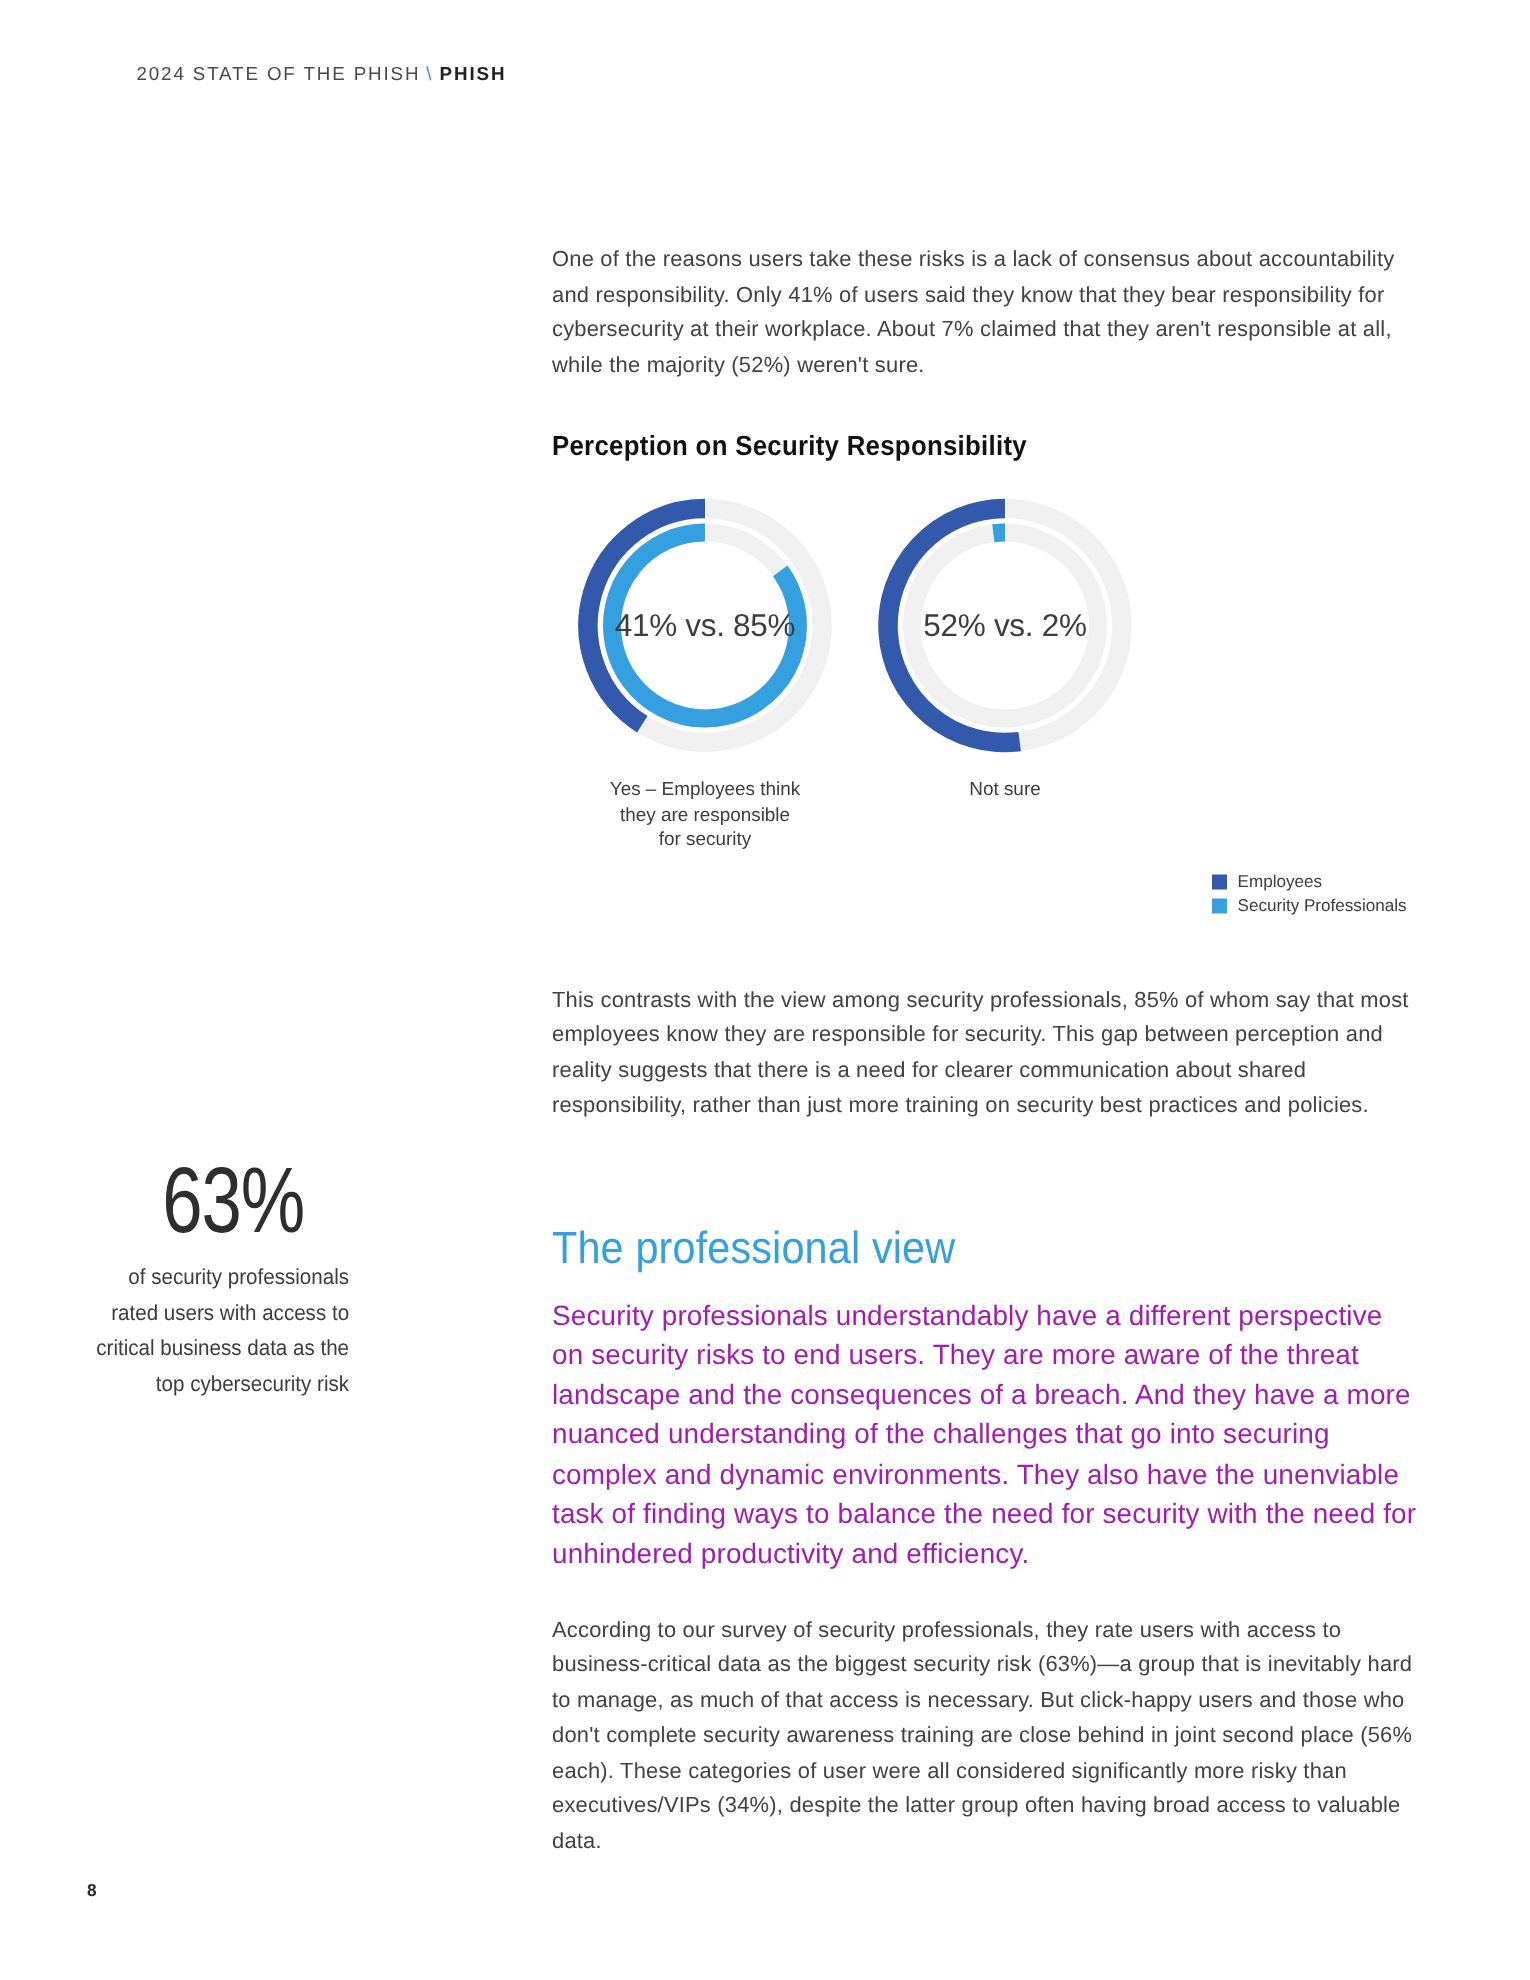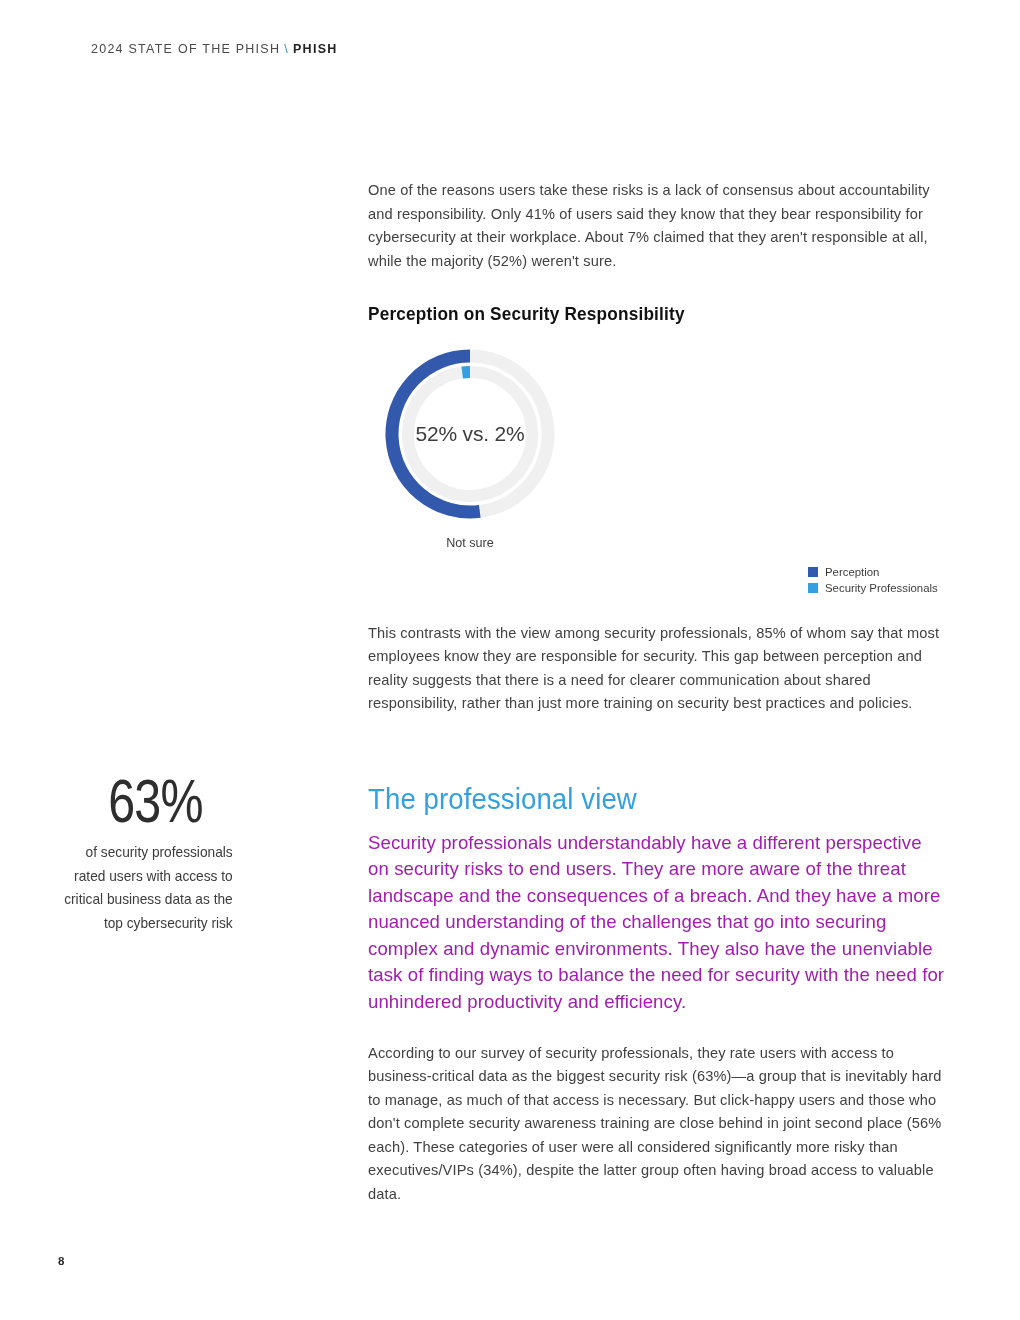--- a/index.html
+++ b/index.html
@@ -27,21 +27,21 @@
     white-space: nowrap;
   }
   #running-header .hdr-main { font-weight: 400; margin-left: 35px; }
   #running-header .hdr-slash { color: #3b8fd6; margin: 0 4px; font-weight: 400; }
   #running-header .hdr-report { font-weight: 700; color: #222; letter-spacing: 1.3px; }
 
   
   #main-column {
     position: absolute;
     left: 368px;
-    top: 179px;
+    top: 162px;
     width: 578px;
   }
 
   p.body-text {
     margin: 0 0 22px 0;
     font-size: 14.6px;
     line-height: 23.5px;
     color: #414141;
     letter-spacing: 0.01em;
   }
@@ -184,47 +184,61 @@
 </div>
 
 <div id="main-column">
 
   <p class="body-text">One of the reasons users take these risks is a lack of consensus about accountability and responsibility. Only 41% of users said they know that they bear responsibility for cybersecurity at their workplace. About 7% claimed that they aren't responsible at all, while the majority (52%) weren't sure.</p>
 
   <div id="chart-block">
     <div id="chart-title">Perception on Security Responsibility</div>
 
     <div id="donut-row">
+        <div class="donut-cell">
+          <svg width="190" height="190" viewBox="0 0 190 190" class="donut-svg">
+            <circle cx="95" cy="95" r="78" fill="none" stroke="#f0f0f0" stroke-width="13"></circle>
+            <circle cx="95" cy="95" r="62" fill="none" stroke="#f0f0f0" stroke-width="12"></circle>
+            <path d="M 95 17 A 78 78 0 0 0 53.20550999163824 160.85757818915715" fill="none" stroke="#3259ac" stroke-width="13" stroke-linecap="butt"></path>
+            <path d="M 95 33 A 62 62 0 1 0 145.15905365124675 58.55731435786668" fill="none" stroke="#35a0e0" stroke-width="12" stroke-linecap="butt"></path>
+            <text x="95" y="102" text-anchor="middle" class="donut-center-text">41% vs. 85%</text>
+          </svg>
+          <div class="donut-caption">
+            <div>Yes – Employees think</div>
+            <div>they are responsible</div>
+            <div>for security</div>
+          </div>
+        </div>
         <div class="donut-cell">
           <svg width="190" height="190" viewBox="0 0 190 190" class="donut-svg">
             <circle cx="95" cy="95" r="78" fill="none" stroke="#f0f0f0" stroke-width="13"></circle>
             <circle cx="95" cy="95" r="62" fill="none" stroke="#f0f0f0" stroke-width="12"></circle>
             <path d="M 95 17 A 78 78 0 1 0 104.77599221801573 172.38494670252928" fill="none" stroke="#3259ac" stroke-width="13" stroke-linecap="butt"></path>
             <path d="M 95 33 A 62 62 0 0 0 87.22933951901314 33.48888851850237" fill="none" stroke="#35a0e0" stroke-width="12" stroke-linecap="butt"></path>
             <text x="95" y="102" text-anchor="middle" class="donut-center-text">52% vs. 2%</text>
           </svg>
           <div class="donut-caption">
             <div>Not sure</div>
           </div>
         </div>
       </div>
 
     <div id="chart-legend">
         <div class="legend-row">
           <span class="legend-swatch" style="background: rgb(50, 89, 172);"></span>
-          <span>Perception</span>
+          <span>Employees</span>
         </div>
         <div class="legend-row">
           <span class="legend-swatch" style="background: rgb(53, 160, 224);"></span>
           <span>Security Professionals</span>
         </div>
       </div>
   </div>
 
-  <p class="body-text" style="margin-top:28px;">This contrasts with the view among security professionals, 85% of whom say that most employees know they are responsible for security. This gap between perception and reality suggests that there is a need for clearer communication about shared responsibility, rather than just more training on security best practices and policies.</p>
+  <p class="body-text" style="margin-top:46px;">This contrasts with the view among security professionals, 85% of whom say that most employees know they are responsible for security. This gap between perception and reality suggests that there is a need for clearer communication about shared responsibility, rather than just more training on security best practices and policies.</p>
 
   <div style="height:44px;"></div>
   <h2 id="section-heading">The professional view</h2>
   <p class="lead-text">Security professionals understandably have a different perspective on security risks to end users. They are more aware of the threat landscape and the consequences of a breach. And they have a more nuanced understanding of the challenges that go into securing complex and dynamic environments. They also have the unenviable task of finding ways to balance the need for security with the need for unhindered productivity and efficiency.</p>
   <p class="body-text">According to our survey of security professionals, they rate users with access to business-critical data as the biggest security risk (63%)—a group that is inevitably hard to manage, as much of that access is necessary. But click-happy users and those who don't complete security awareness training are close behind in joint second place (56% each). These categories of user were all considered significantly more risky than executives/VIPs (34%), despite the latter group often having broad access to valuable data.</p>
 </div>
 
 <div id="page-number">8</div>
 
 </body></html>

